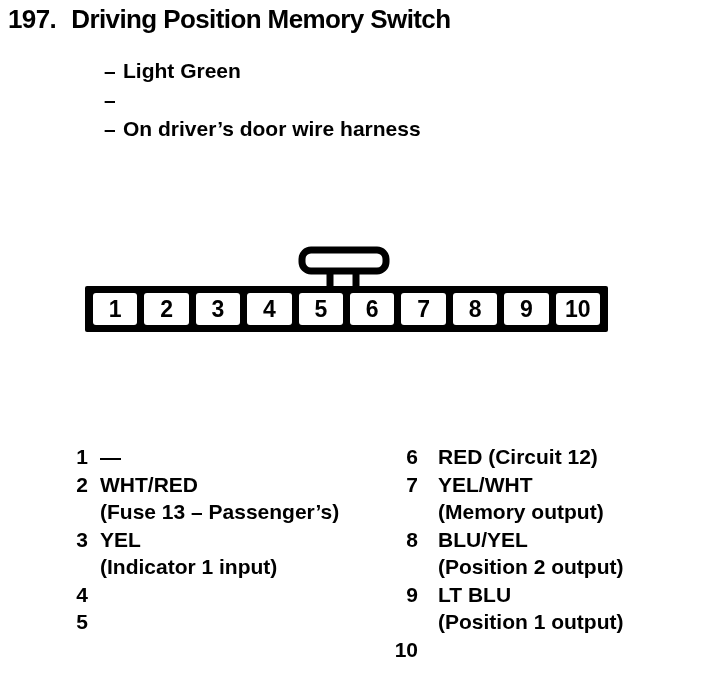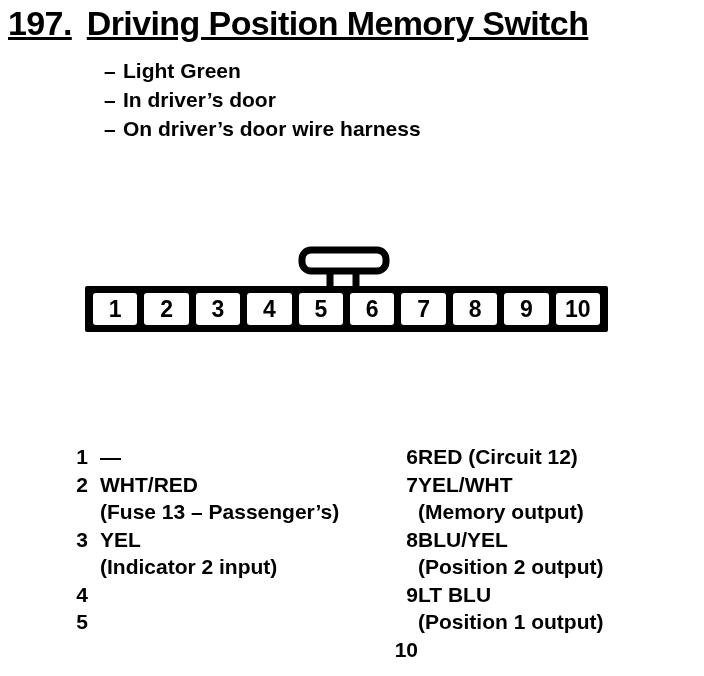--- a/index.html
+++ b/index.html
@@ -7,23 +7,22 @@
     width:704px;height:676px;
     font-family:"Liberation Sans",sans-serif;
     color:#000;
     -webkit-font-smoothing:antialiased;
   }
   .page{position:relative;width:704px;height:676px;background:#fff;overflow:hidden;}
 
   
   .title{
     position:absolute;left:8px;top:4px;
-    font-size:34px;font-weight:bold;letter-spacing:-0.6px;
+    font-size:26px;font-weight:bold;letter-spacing:-0.6px;
     white-space:nowrap;
-    text-decoration:underline;
   }
   .title .title-num{margin-right:15px;}
 
   
   .notes{
     position:absolute;left:104px;top:56px;
     font-size:21px;font-weight:bold;line-height:29px;
   }
   .note{display:flex;}
   .note .dash{width:19px;flex:none;}
@@ -50,39 +49,38 @@
     position:absolute;top:443px;
     font-size:21px;font-weight:bold;line-height:27.5px;
   }
   .pin-col .row{display:flex;}
   .pin-col .num{flex:none;text-align:right;}
   .pin-col.left{left:72px;}
   .pin-col.left .num{width:16px;}
   .pin-col.left .desc{margin-left:12px;}
   .pin-col.right{left:388px;}
   .pin-col.right .num{width:30px;}
-  .pin-col.right .desc{margin-left:0;}
+  .pin-col.right .desc{margin-left:20px;}
 </style>
 </head>
 <body>
 
 <div class="page">
 
   <div class="title">
     <span class="title-num">197.</span><span>Driving Position Memory Switch</span>
   </div>
 
   <div class="notes">
     <div class="note">
       <span class="dash">–</span>
       <span>Light Green</span>
     </div>
     <div class="note">
       <span class="dash">–</span>
-      <span>In driver’s door</span>
     </div>
     <div class="note">
       <span class="dash">–</span>
       <span>On driver’s door wire harness</span>
     </div>
   </div>
 
   <svg class="tab" width="110" height="52" viewBox="0 0 110 52">
     <rect x="12" y="4" width="84" height="21" rx="9" fill="none" stroke="#000" stroke-width="7"></rect>
     <line x1="40" y1="24" x2="40" y2="52" stroke="#000" stroke-width="7"></line>
@@ -134,21 +132,21 @@
     <div class="row">
         <span class="num"></span>
         <span class="desc">(Fuse 13 – Passenger’s)</span>
       </div>
     <div class="row">
         <span class="num">3</span>
         <span class="desc">YEL</span>
       </div>
     <div class="row">
         <span class="num"></span>
-        <span class="desc">(Indicator 2 input)</span>
+        <span class="desc">(Indicator 1 input)</span>
       </div>
     <div class="row">
         <span class="num">4</span>
       </div>
     <div class="row">
         <span class="num"></span>
       </div>
     <div class="row">
         <span class="num">5</span>
       </div>

